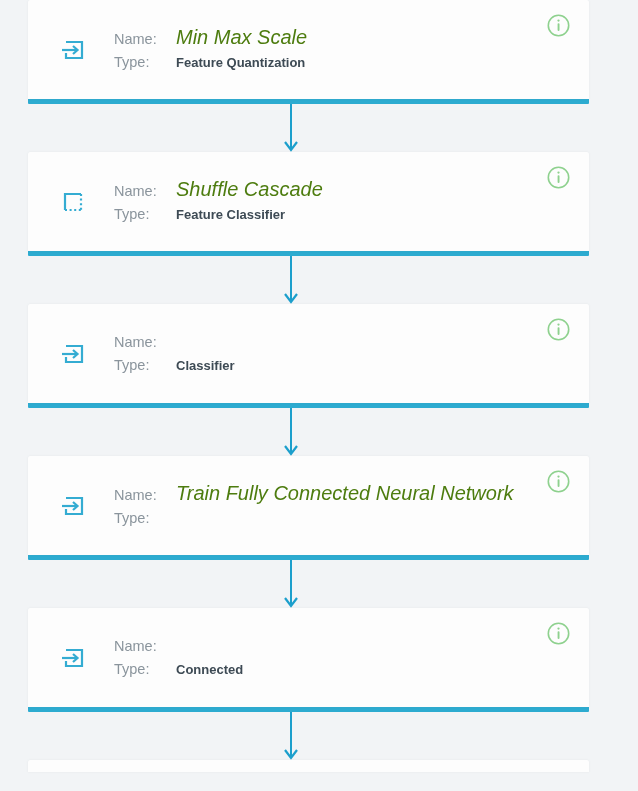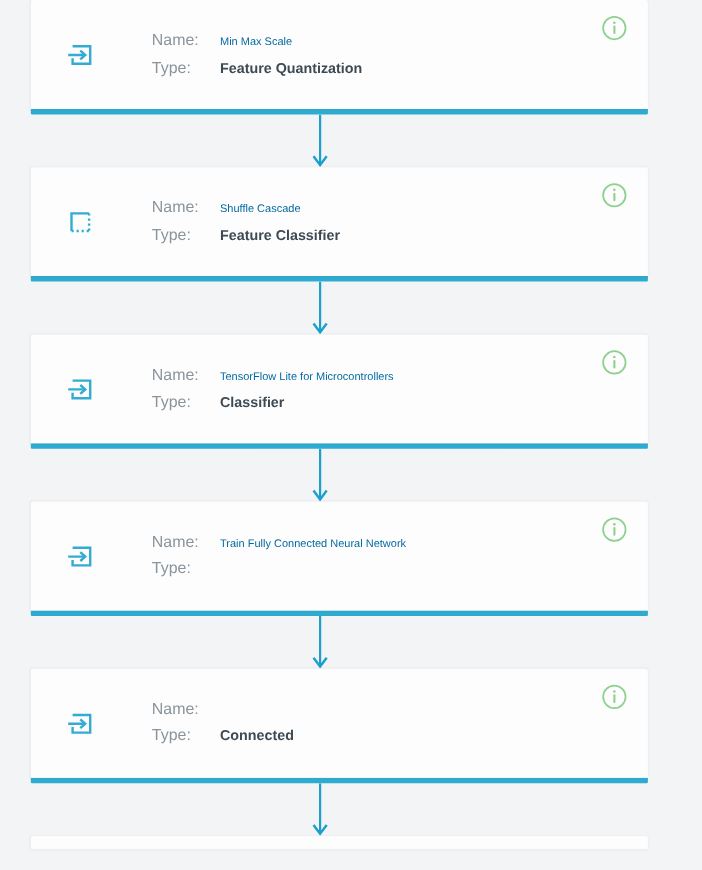--- a/index.html
+++ b/index.html
@@ -46,39 +46,40 @@
     height: 34px;
     margin-left: 28px;
     margin-right: 0;
     flex: 0 0 34px;
     display: flex;
     align-items: center;
     justify-content: center;
   }
   .card-icon svg { display: block; }
   .card-fields {
-    margin-left: 48px;
+    margin-left: 24px;
     display: flex;
     flex-direction: column;
     justify-content: space-between;
   }
   .field-row {
     display: flex;
     align-items: baseline;
     line-height: 23px;
   }
   .field-label {
     color: #8a949c;
     font-size: 14.5px;
     width: 62px;
     flex: 0 0 62px;
   }
   .field-value-name {
-    color: #0369a1;
-    font-size: 10px;
+    color: #4d7c0f;
+    font-size: 20px;
+    font-style: italic;
   }
   .field-value-type {
     color: #3d4a54;
     font-size: 13px;
     font-weight: bold;
   }
   .info-btn {
     position: absolute;
     right: 18px;
     top: 13px;
@@ -191,21 +192,20 @@
       <div class="card-icon">
         <svg width="26" height="26" viewBox="0 0 26 26">
           <path d="M6 5 H22 V21 H6 V16" fill="none" stroke="#34acd2" stroke-width="2.2"></path>
           <line x1="2" y1="13" x2="17" y2="13" stroke="#34acd2" stroke-width="2.2"></line>
           <path d="M13 9 L17.5 13 L13 17" fill="none" stroke="#34acd2" stroke-width="2.2"></path>
         </svg>
       </div>
       <div class="card-fields">
         <div class="field-row">
           <span class="field-label">Name:</span>
-          <span class="field-value-name">TensorFlow Lite for Microcontrollers</span>
         </div>
         <div class="field-row">
           <span class="field-label">Type:</span>
           <span class="field-value-type">Classifier</span>
         </div>
       </div>
       <div class="info-btn">
         <svg width="25" height="25" viewBox="0 0 25 25">
           <circle cx="12.5" cy="12.5" r="10.2" fill="none" stroke="#8ed18e" stroke-width="1.6"></circle>
           <circle cx="12.5" cy="7.6" r="1.15" fill="#8ed18e"></circle>

